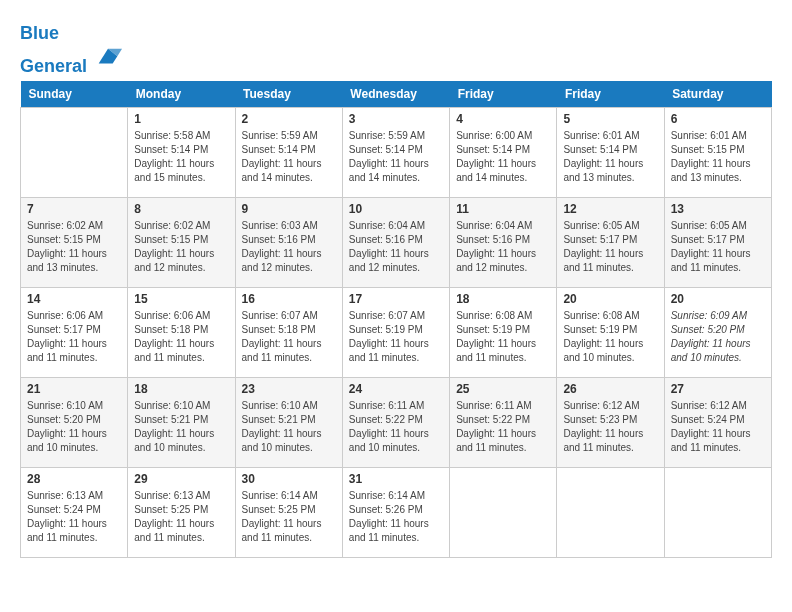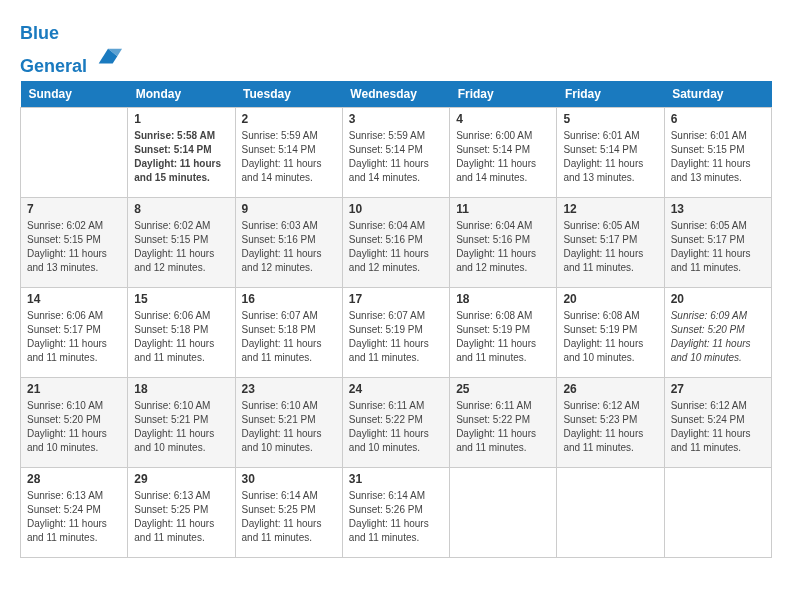--- a/index.html
+++ b/index.html
@@ -122,21 +122,21 @@
         <th>Friday</th>
         <th>Friday</th>
         <th>Saturday</th>
       </tr>
   </thead>
   <tbody id="calendar-body">
       <tr>
         <td></td>
         <td>
           <div class="day-number">1</div>
-          <div class="day-info" style="white-space: pre-line; font-weight: bold;">Sunrise: 5:58 AM
+          <div class="day-info" style="white-space: pre-line;">Sunrise: 5:58 AM
 Sunset: 5:14 PM
 Daylight: 11 hours
 and 15 minutes.</div>
         </td>
         <td>
           <div class="day-number">2</div>
           <div class="day-info" style="white-space: pre-line;">Sunrise: 5:59 AM
 Sunset: 5:14 PM
 Daylight: 11 hours
 and 14 minutes.</div>

